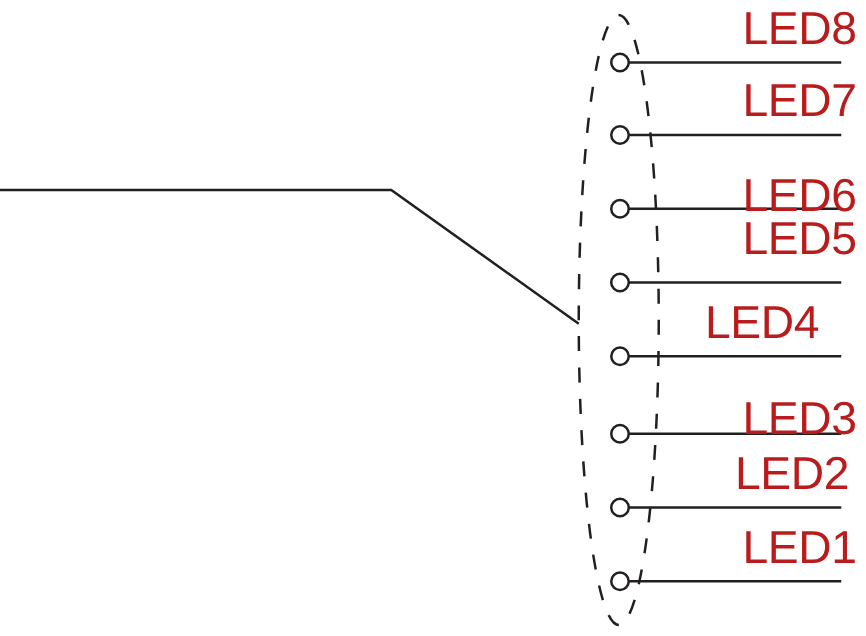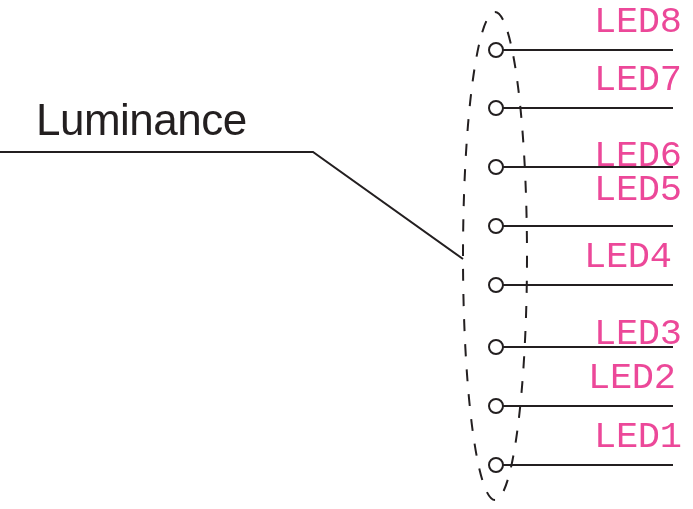--- a/index.html
+++ b/index.html
@@ -43,24 +43,24 @@
     fill: #ffffff;
   }
   .group-ellipse {
     stroke: #231f20;
     stroke-width: 2;
     fill: none;
     stroke-dasharray: 12 13;
   }
   .led-label {
     position: absolute;
-    font-family: Liberation Mono, monospace;
+    font-family: Liberation Sans, sans-serif;
     font-size: 37px;
     line-height: 1;
-    color: #ec4899;
+    color: #b91c1c;
     white-space: nowrap;
     letter-spacing: -0.3px;
   }
   .source-label {
     position: absolute;
     font-family: "Liberation Sans", sans-serif;
     font-size: 44px;
     line-height: 1;
     color: #231f20;
     white-space: nowrap;
@@ -94,26 +94,25 @@
         <circle class="node-circle" cx="496" cy="108" r="7"></circle>
         <circle class="node-circle" cx="496" cy="167" r="7"></circle>
         <circle class="node-circle" cx="496" cy="226" r="7"></circle>
         <circle class="node-circle" cx="496" cy="285" r="7"></circle>
         <circle class="node-circle" cx="496" cy="347" r="7"></circle>
         <circle class="node-circle" cx="496" cy="406" r="7"></circle>
         <circle class="node-circle" cx="496" cy="465" r="7"></circle>
       </g>
   </svg>
 
-  <div class="source-label" id="source-label" style="left: 36px; top: 98px;">Luminance</div>
 
   <div id="led-labels">
       <div class="led-label" style="left: 594px; top: 4px;">LED8</div>
       <div class="led-label" style="left: 594px; top: 62px;">LED7</div>
       <div class="led-label" style="left: 594px; top: 138px;">LED6</div>
       <div class="led-label" style="left: 594px; top: 172px;">LED5</div>
-      <div class="led-label" style="left: 584px; top: 239px;">LED4</div>
+      <div class="led-label" style="left: 564px; top: 239px;">LED4</div>
       <div class="led-label" style="left: 594px; top: 316px;">LED3</div>
       <div class="led-label" style="left: 588px; top: 360px;">LED2</div>
       <div class="led-label" style="left: 594px; top: 419px; text-align: right;">LED1</div>
     </div>
 
 </div>
 
 </body></html>

